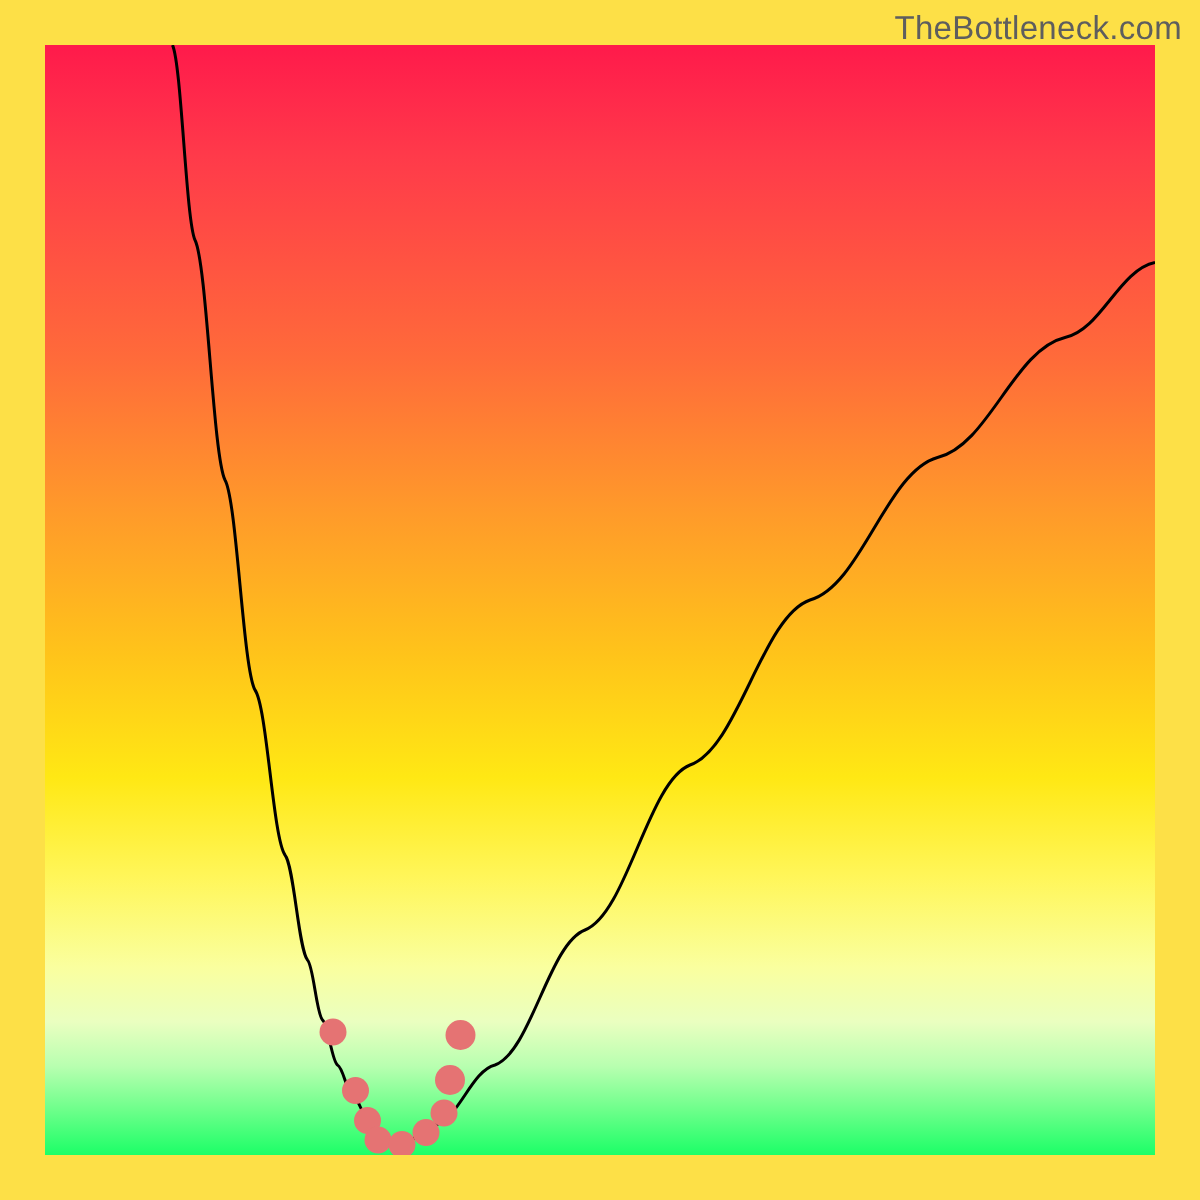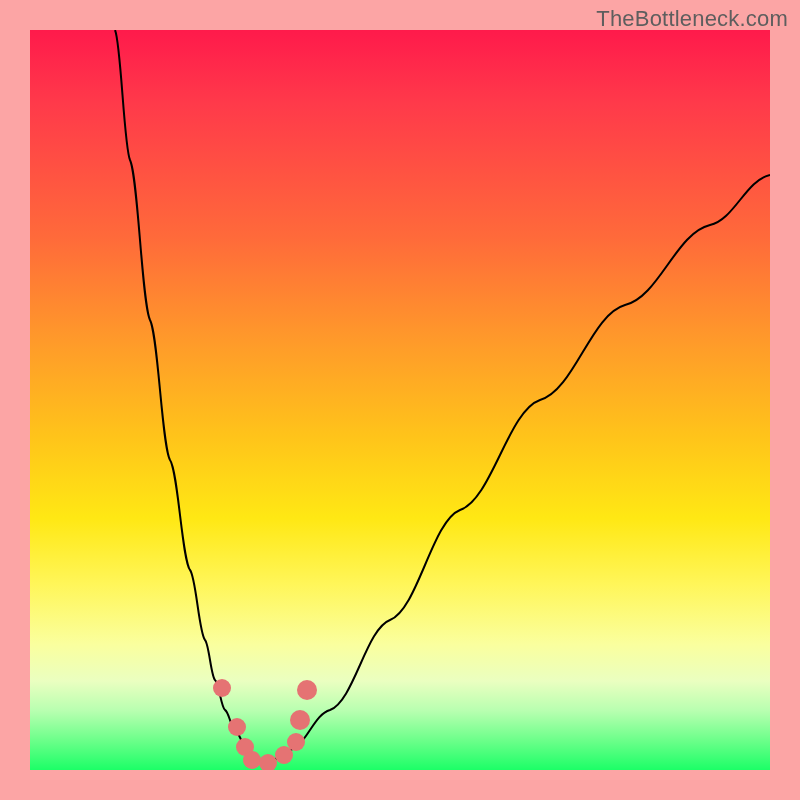--- a/index.html
+++ b/index.html
@@ -8,21 +8,21 @@
     width: 800px;
     height: 800px;
     overflow: hidden;
     background: #000;
     font-family: Arial, Helvetica, sans-serif;
   }
   .frame {
     position: relative;
     width: 800px;
     height: 800px;
-    background: #fca5a5;
+    background: #fde047;
   }
   .plot-area {
     position: absolute;
     left: 30px;
     top: 30px;
     width: 740px;
     height: 740px;
     
     background: linear-gradient(
       to bottom,

